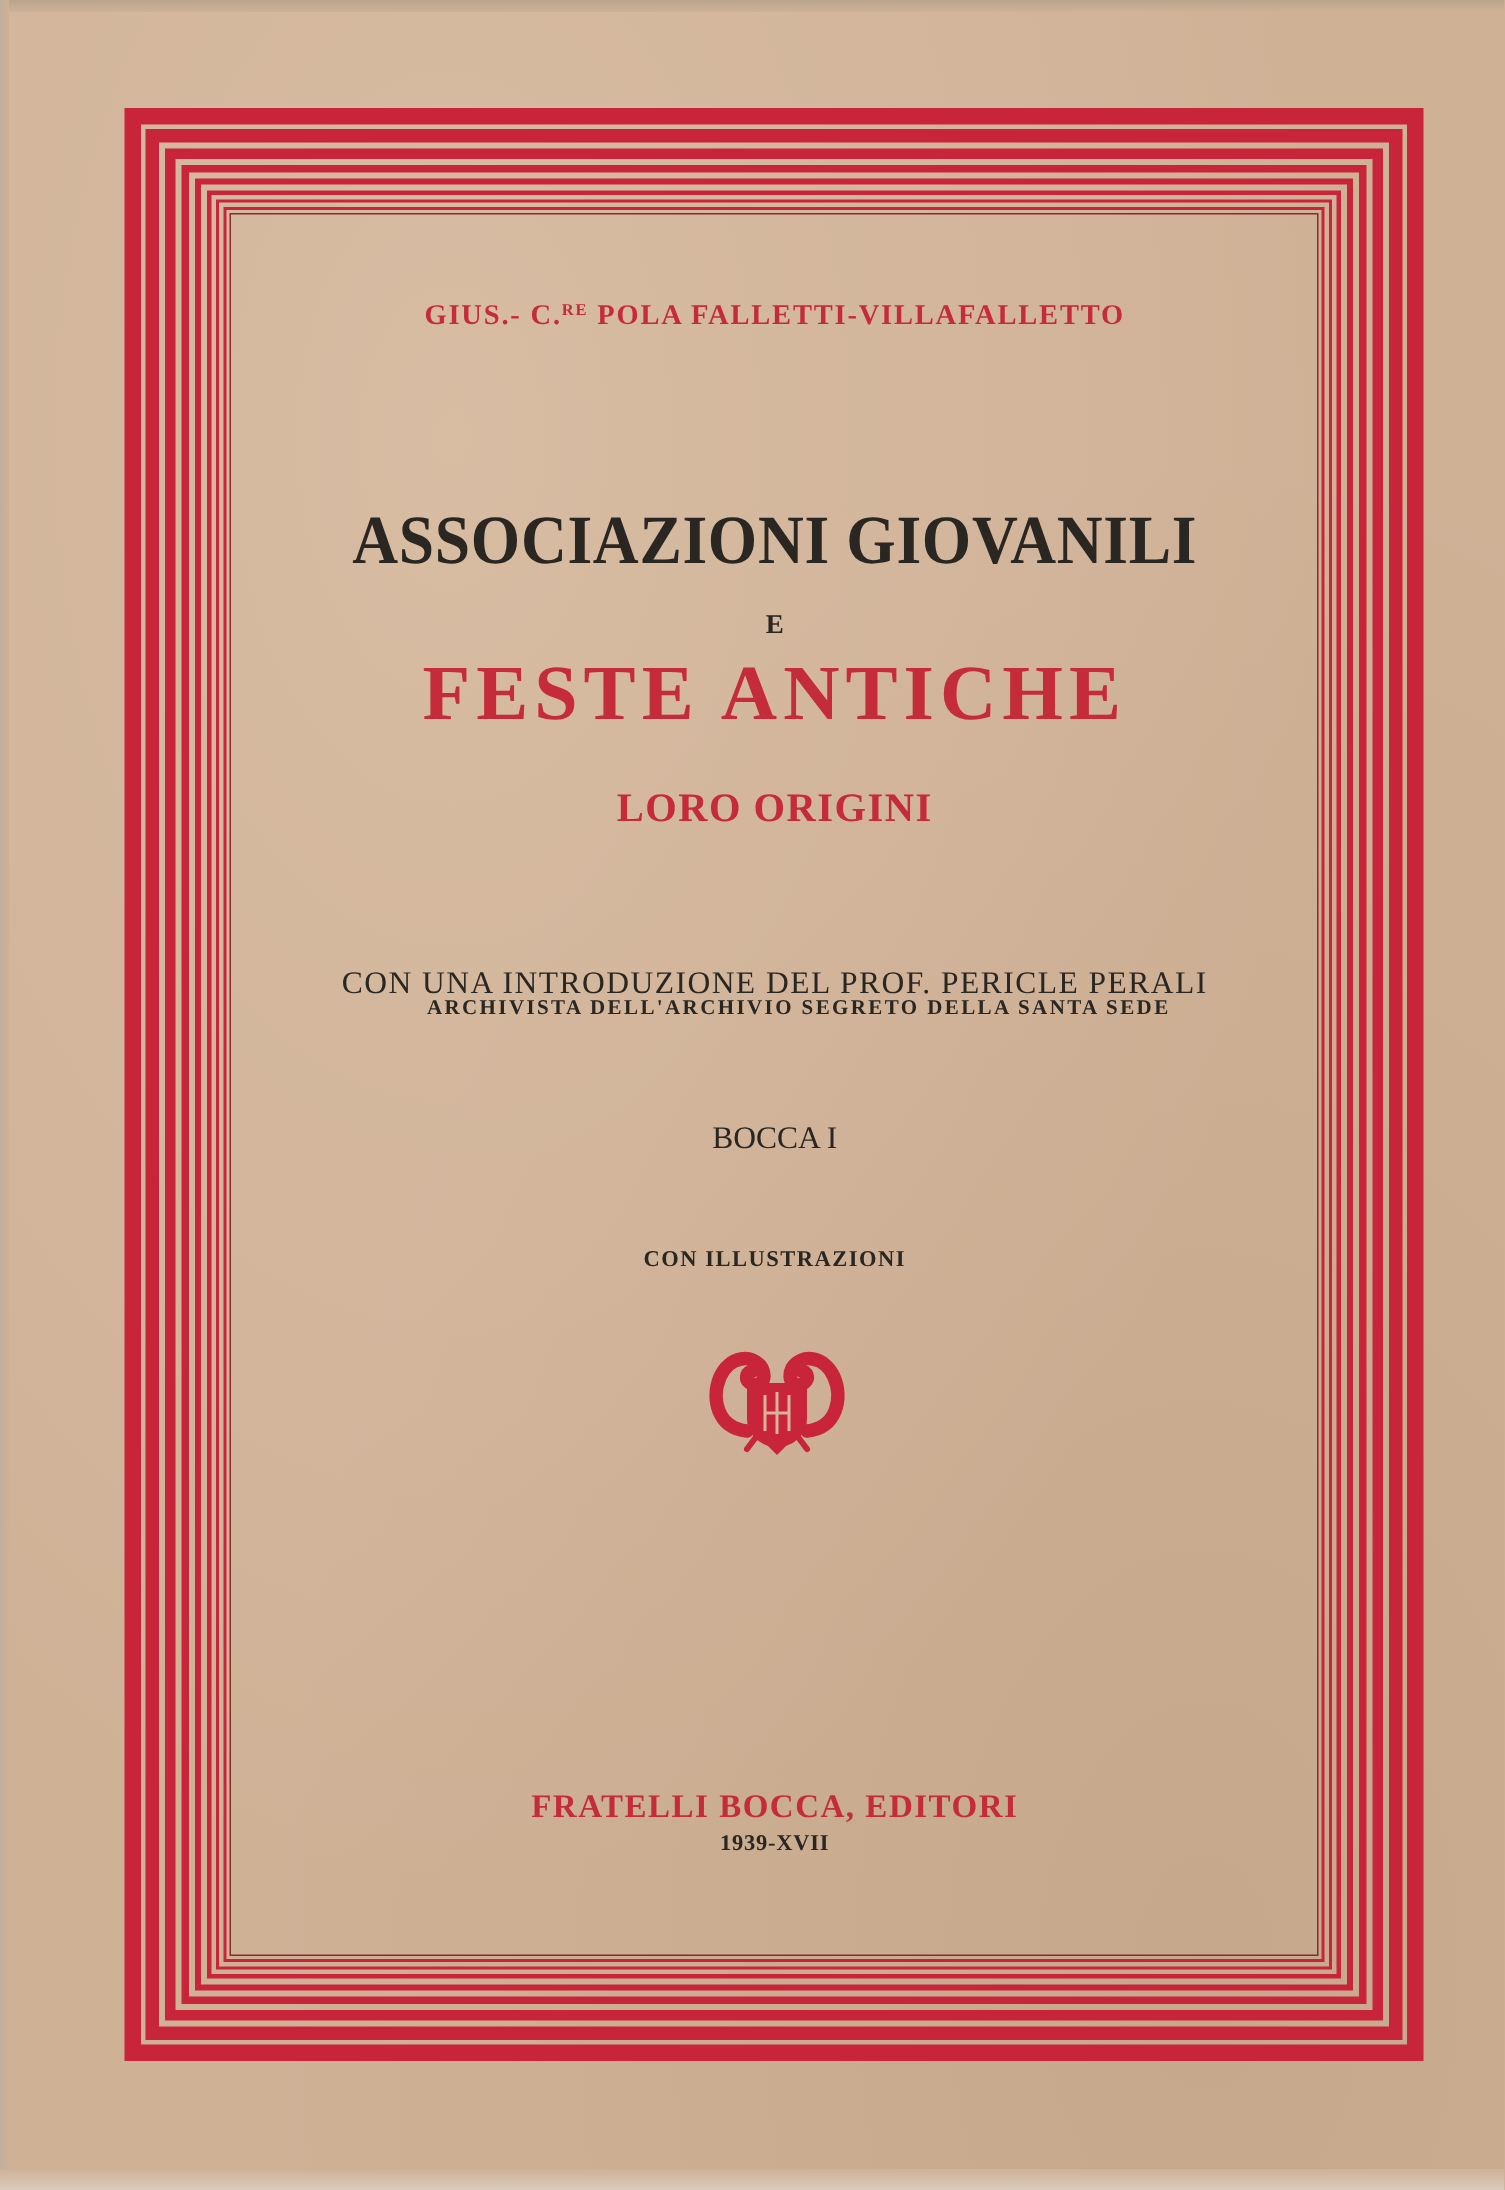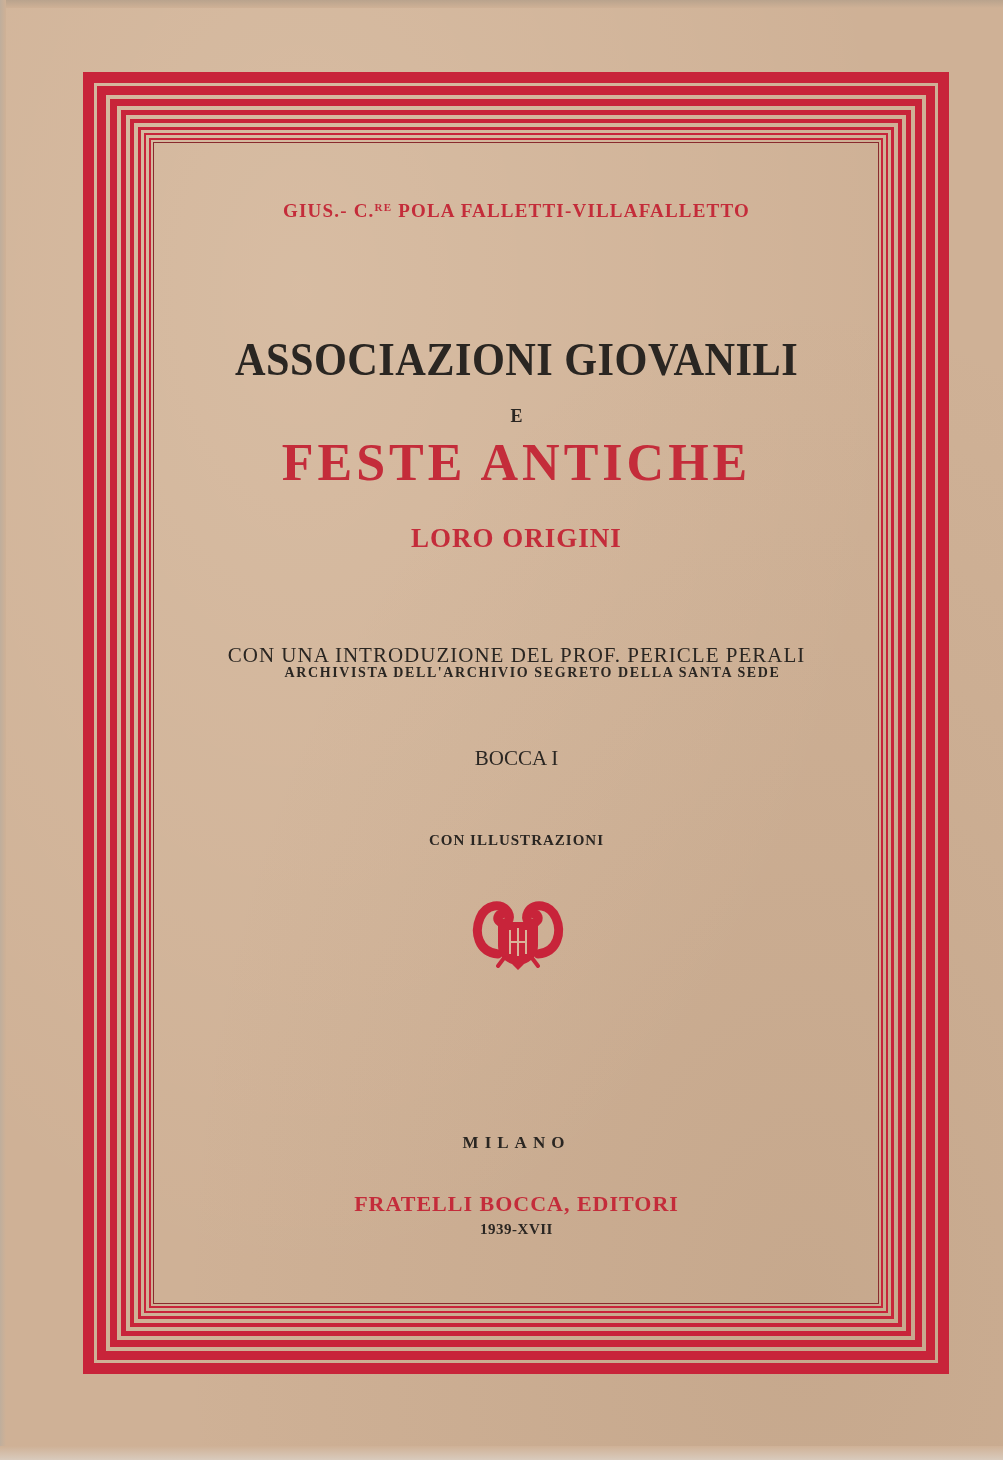--- a/index.html
+++ b/index.html
@@ -78,17 +78,16 @@
 
         <path d="M70 62 C90 60 94 40 88 26 C82 12 66 10 60 20 C56 28 62 34 68 30 C72 27 70 22 66 22" fill="none" stroke="#c8243a" stroke-width="9" stroke-linecap="round"></path>
 
         <path d="M30 30 L70 30 L70 54 C70 64 62 70 56 72 L50 78 L44 72 C38 70 30 64 30 54 Z" fill="#c8243a"></path>
 
         <path d="M42 38 L42 62 M50 36 L50 64 M58 38 L58 62 M42 50 L58 50" stroke="#d9b39a" stroke-width="2" fill="none"></path>
         <path d="M36 66 L30 74 M64 66 L70 74" stroke="#c8243a" stroke-width="4" stroke-linecap="round"></path>
       </svg>
     </div>
 
-    <div class="line city">MILANO</div>
     <div class="line publisher">FRATELLI BOCCA, EDITORI</div>
     <div class="line year">1939-XVII</div>
   </div>
 </div>
 
 </body></html>

